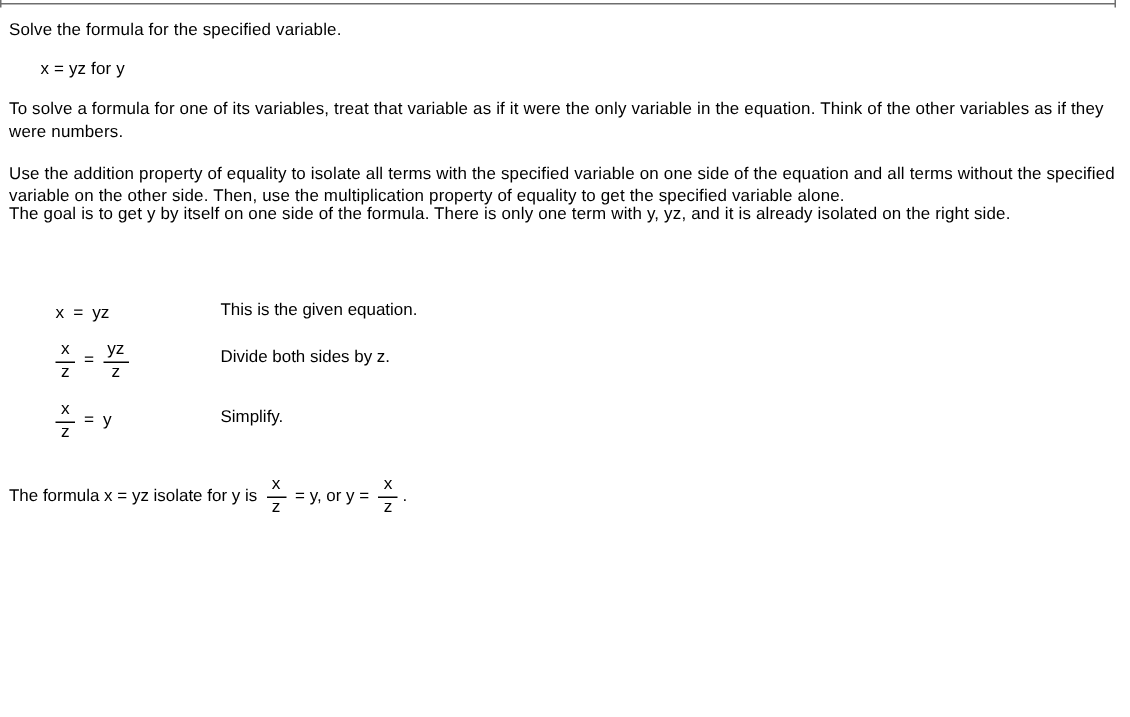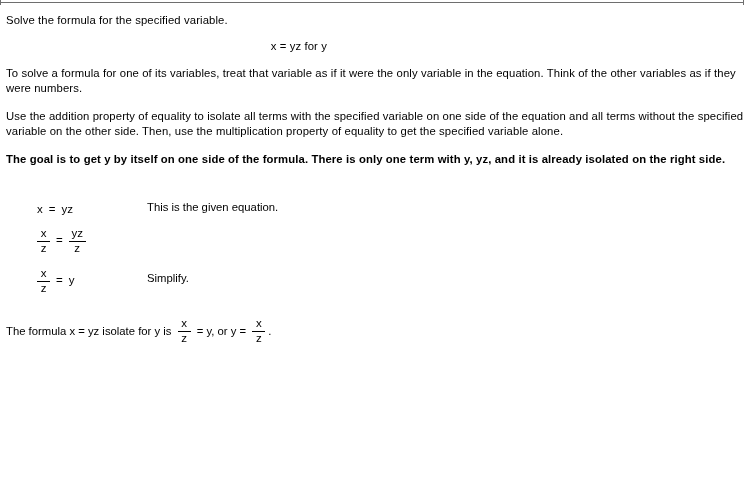--- a/index.html
+++ b/index.html
@@ -52,24 +52,24 @@
     position: absolute;
     left: 6px;
     width: 740px;
     font-size: 11.3px;
     line-height: 15px;
     color: #000000;
     letter-spacing: 0.01em;
   }
 
   .heading      { top: 13px; }
-  .given-eq     { top: 39px; left: 27px; width: 300px; text-align: right; }
+  .given-eq     { top: 39px; left: 27px; width: 300px; }
   .para-1       { top: 66px; }
   .para-2       { top: 109px; }
-  .para-3       { top: 152px; font-weight: bold; }
+  .para-3       { top: 136px; }
   .para-4       { top: 176px; }
 
   
   .steps {
     position: absolute;
     left: 0;
     top: 199px;
     width: 420px;
   }
   .step-row {
@@ -182,20 +182,21 @@
           <span class="bar"></span>
           <span class="den">z</span>
         </span>
         <span class="op">=</span>
         <span class="frac wide">
           <span class="num">yz</span>
           <span class="bar"></span>
           <span class="den">z</span>
         </span>
       </div>
+      <div class="step-label">Divide both sides by z.</div>
     </div>
 
     <div class="step-row r3">
       <div class="step-math">
         <span class="frac">
           <span class="num">x</span>
           <span class="bar"></span>
           <span class="den">z</span>
         </span>
         <span class="op">=</span>

